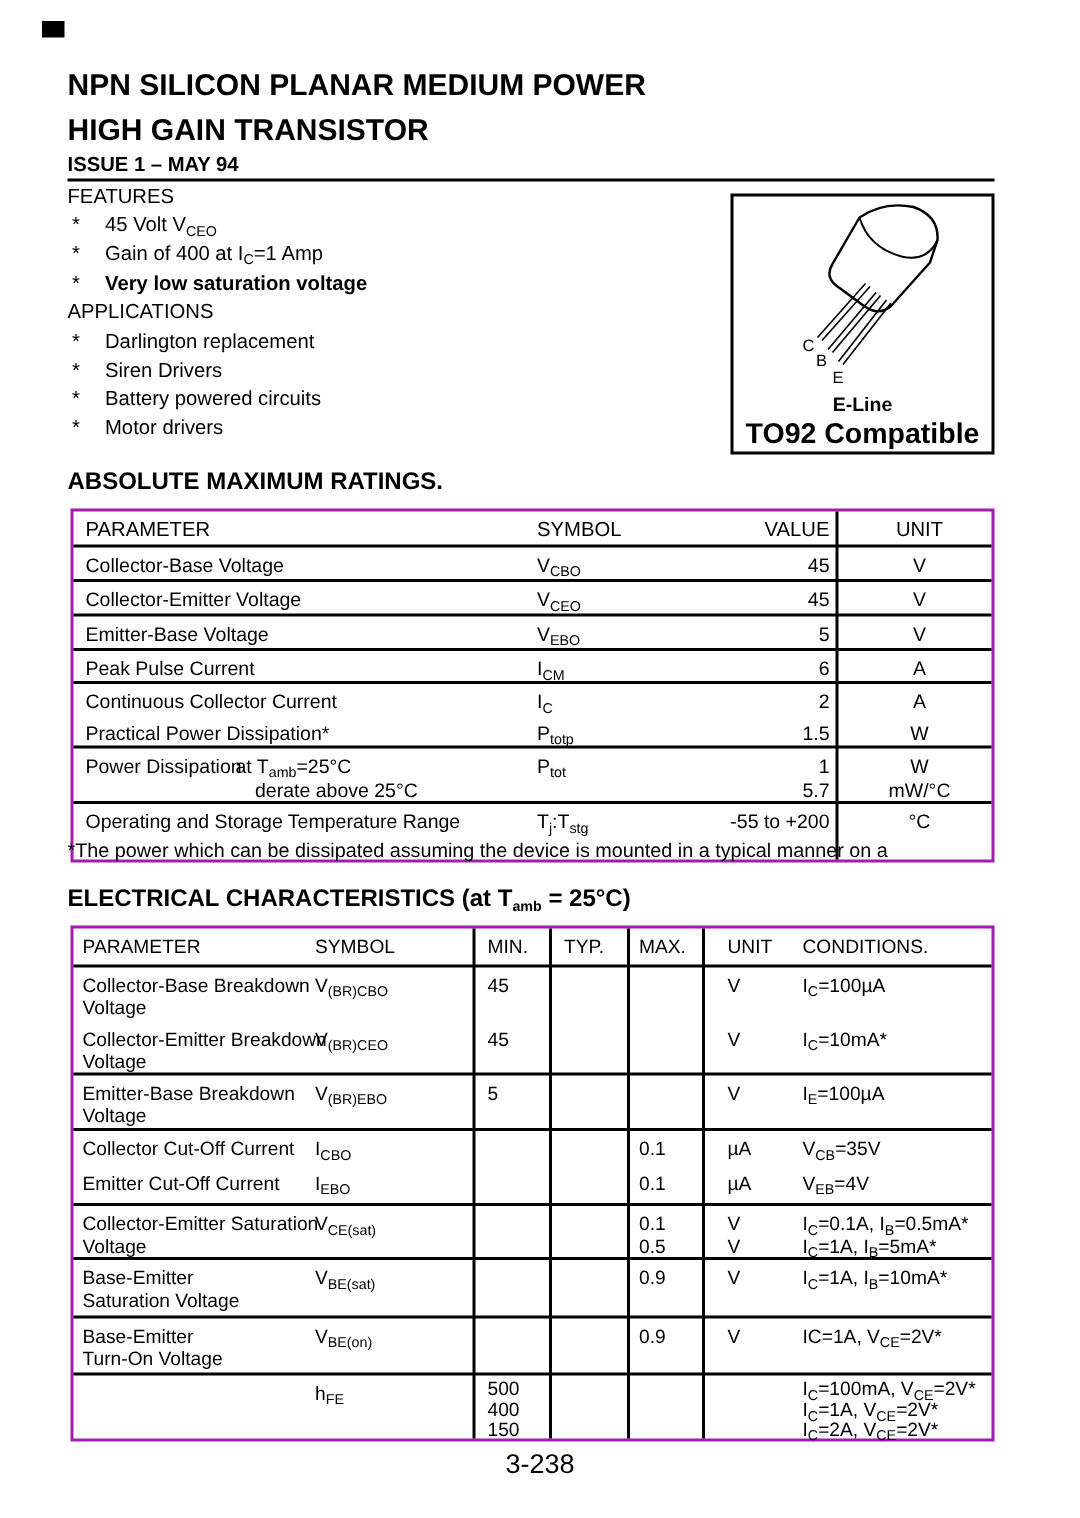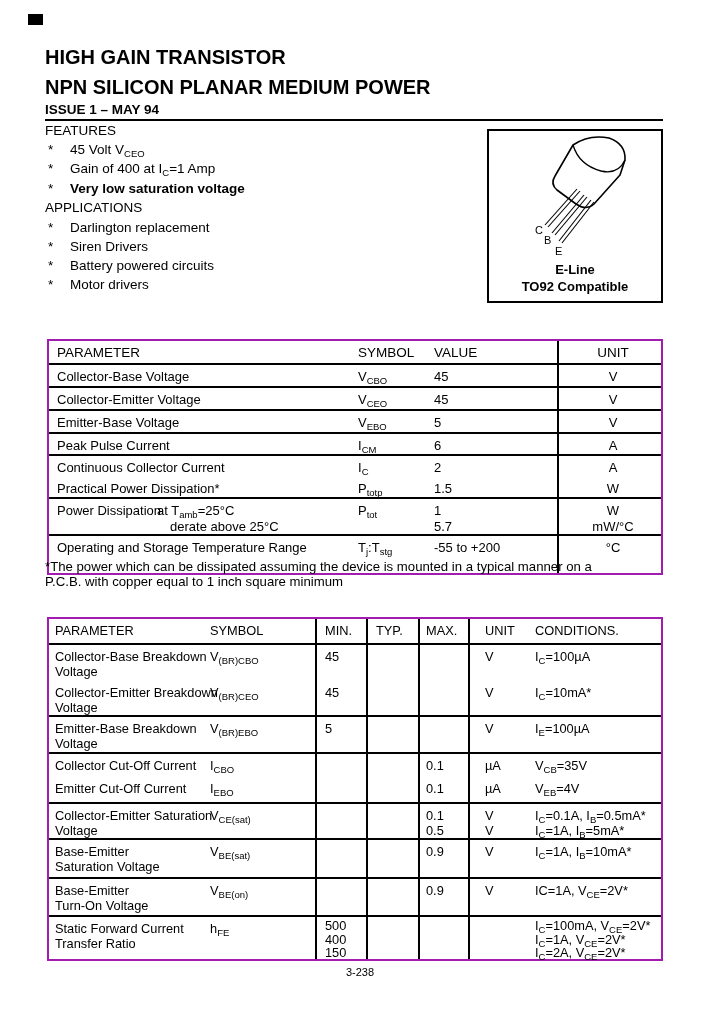--- a/index.html
+++ b/index.html
@@ -11,21 +11,21 @@
   
   .corner-mark{left:28px;top:14px;width:15px;height:11px;background:#000;}
   .title{left:45px;top:42px;font-size:20px;font-weight:bold;line-height:30px;letter-spacing:0px;white-space:nowrap;}
   .issue{left:45px;top:102px;font-size:13.5px;font-weight:bold;}
   .top-rule{left:45px;top:119px;width:618px;height:2px;background:#000;}
   .part-box{left:483px;top:47px;width:177px;height:66px;border:3px solid #000;
             display:flex;align-items:center;justify-content:center;
             font-size:27px;font-weight:bold;letter-spacing:0.5px;}
   .pkg-box{left:487px;top:129px;width:172px;height:170px;border:2px solid #000;}
   .pkg-line1{left:0;right:0;top:131px;text-align:center;font-size:13px;font-weight:bold;}
-  .pkg-line2{left:0;right:0;top:148px;text-align:center;font-size:13px;font-weight:bold;}
+  .pkg-line2{left:0;right:0;top:148px;text-align:center;font-size:19px;font-weight:bold;}
 
   
   .listhead{left:45px;font-size:13.5px;}
   .bul{left:48px;font-size:13.5px;}
   .itm{left:70px;font-size:13.5px;white-space:nowrap;}
 
   
   .sechead{left:45px;font-size:16px;font-weight:bold;white-space:nowrap;}
 
   
@@ -36,48 +36,48 @@
   .ln{display:block;line-height:15px;}
   .vline{position:absolute;top:0;bottom:0;width:2px;background:#000;}
 
   
   .amr-tbl{left:47px;top:339px;width:612px;}
   .amr-v1{left:508px;}
   .ap{left:8px;}
   .anote{left:108px;}
   .anote .ind{padding-left:13px;}
   .asym{left:309px;}
-  .aval{left:385px;width:140px;text-align:left;}
+  .aval{left:364px;width:140px;text-align:right;}
   .aunit{left:516px;width:96px;text-align:center;}
   .amr-tbl .ln{line-height:16px;}
   .hdr .c{font-size:13.5px;}
 
   
   .ec-tbl{left:47px;top:617px;width:612px;}
   .ec-v1{left:266px;} .ec-v2{left:317px;} .ec-v3{left:369px;} .ec-v4{left:419px;}
   .ec-tbl .c{font-size:12.8px;}
   .ep{left:6px;} .esym{left:161px;} .emin{left:276px;} .etyp{left:327px;}
   .emax{left:377px;} .eunit{left:436px;} .econd{left:486px;}
   .r3l .c{top:2px;} .r3l .ln{line-height:13.5px;}
 
   .footnote{left:45px;top:560px;font-size:13.2px;line-height:14.5px;}
-  .page-num{left:0;right:0;top:966px;text-align:center;font-size:11px;}
+  .page-num{left:0;right:0;top:966px;text-align:center;font-size:18px;}
 
   svg text{font-family:"Liberation Sans","DejaVu Sans",sans-serif;}
 </style>
 </head>
 <body>
 
 <div class="page">
 
   <div class="abs corner-mark"></div>
 
   <div class="abs title">
+    <div>NPN SILICON PLANAR MEDIUM POWER</div>
     <div>HIGH GAIN TRANSISTOR</div>
-    <div>NPN SILICON PLANAR MEDIUM POWER</div>
   </div>
   <div class="abs issue">ISSUE 1 – MAY 94</div>
   <div class="abs top-rule"></div>
 
 
   <div class="abs pkg-box">
     <svg width="172" height="130" viewBox="0 0 172 130" style="position:absolute;left:0;top:0;">
       <path d="M 84 14 Q 100 3 120 7 Q 137 13 136 29 L 131 44 L 105 73 Q 97 80 87 73 L 68 59 Q 61 53 66 45 Z" fill="#ffffff" stroke="#000" stroke-width="1.6" stroke-linejoin="round"></path>
       <path d="M 84 14 Q 90 34 112 40 Q 129 44 136 29" fill="none" stroke="#000" stroke-width="1.3"></path>
       <g stroke="#000" stroke-width="1.1">
@@ -107,20 +107,21 @@
   <div class="abs listhead" style="top:200px;">APPLICATIONS</div>
   <span class="abs bul" style="top:220px;">*</span>
   <span class="abs itm" style="top:220px;">Darlington replacement</span>
   <span class="abs bul" style="top:239px;">*</span>
   <span class="abs itm" style="top:239px;">Siren Drivers</span>
   <span class="abs bul" style="top:258px;">*</span>
   <span class="abs itm" style="top:258px;">Battery powered circuits</span>
   <span class="abs bul" style="top:277px;">*</span>
   <span class="abs itm" style="top:277px;">Motor drivers</span>
 
+  <div class="abs sechead" style="top:313px;">ABSOLUTE MAXIMUM RATINGS.</div>
 
   <div class="abs tbl amr-tbl">
     <div class="vline amr-v1"></div>
     <div class="row hdr bb" style="height:24px;">
       <span class="c ap">PARAMETER</span>
       <span class="c asym">SYMBOL</span>
       <span class="c aval">VALUE</span>
       <span class="c aunit">UNIT</span>
     </div>
     <div class="row bb" style="height:23px;">
@@ -206,23 +207,23 @@
           <span class="ln">-55 to +200</span>
         </span>
       <span class="c aunit">
           <span class="ln">°C</span>
         </span>
     </div>
   </div>
 
   <div class="abs footnote">
     <div>*The power which can be dissipated assuming the device is mounted in a typical manner on a</div>
-    <div>P.C.B. with copper equal to 1 inch square minimum</div>
-  </div>
-
+  </div>
+
+  <div class="abs sechead" style="top:591px;">ELECTRICAL CHARACTERISTICS (at T<sub>amb</sub> = 25°C)</div>
 
   <div class="abs tbl ec-tbl">
     <div class="vline ec-v1"></div>
     <div class="vline ec-v2"></div>
     <div class="vline ec-v3"></div>
     <div class="vline ec-v4"></div>
 
     <div class="row hdr bb" style="height:26px;">
       <span class="c ep">PARAMETER</span>
       <span class="c esym">SYMBOL</span>
@@ -356,24 +357,20 @@
           <span class="ln">0.9</span>
         </span>
       <span class="c eunit">
           <span class="ln">V</span>
         </span>
       <span class="c econd">
           <span class="ln">IC=1A, V<sub>CE</sub>=2V*</span>
         </span>
     </div>
     <div class="row r3l" style="height:42px;">
-      <span class="c ep" style="top:4px;">
-          <span class="ln" style="line-height:15px;">Static Forward Current</span>
-          <span class="ln" style="line-height:15px;">Transfer Ratio</span>
-        </span>
       <span class="c esym" style="top:4px;">h<sub>FE</sub></span>
       <span class="c emin">
           <span class="ln">500</span>
           <span class="ln">400</span>
           <span class="ln">150</span>
         </span>
       <span class="c econd">
           <span class="ln">I<sub>C</sub>=100mA, V<sub>CE</sub>=2V*</span>
           <span class="ln">I<sub>C</sub>=1A, V<sub>CE</sub>=2V*</span>
           <span class="ln">I<sub>C</sub>=2A, V<sub>CE</sub>=2V*</span>

